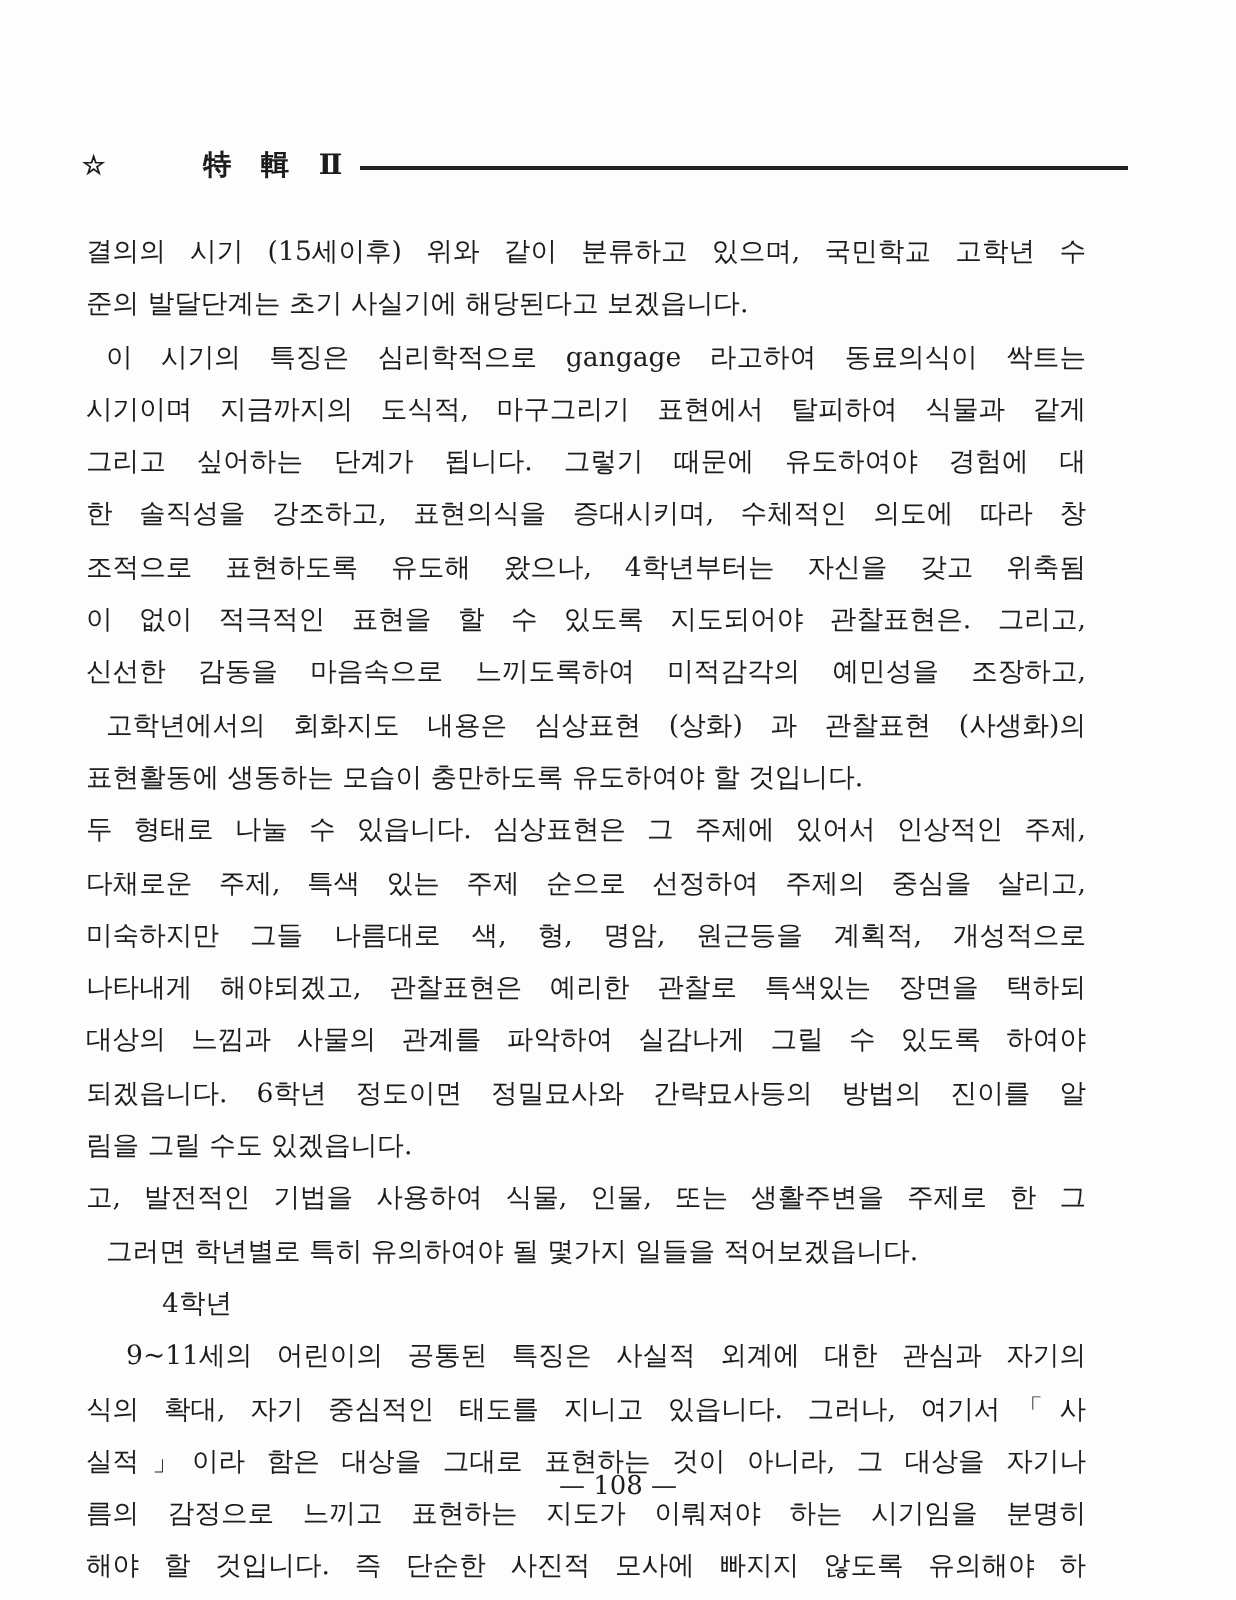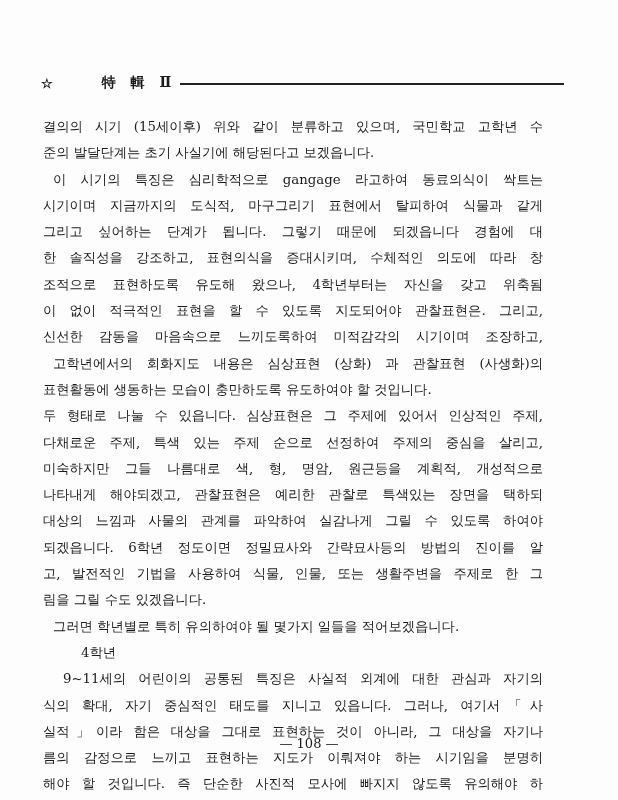--- a/index.html
+++ b/index.html
@@ -42,35 +42,35 @@
     <span class="header-mark">☆</span>
     <span class="header-title">特 輯 Ⅱ</span>
     <div class="header-rule"></div>
   </div>
 
   <div class="body-text">
     <div class="line">결의의 시기 (15세이후) 위와 같이 분류하고 있으며, 국민학교 고학년 수</div>
     <div class="line last">준의 발달단계는 초기 사실기에 해당된다고 보겠읍니다.</div>
     <div class="line indent1">이 시기의 특징은 심리학적으로 gangage 라고하여 동료의식이 싹트는</div>
     <div class="line">시기이며 지금까지의 도식적, 마구그리기 표현에서 탈피하여 식물과 같게</div>
-    <div class="line">그리고 싶어하는 단계가 됩니다. 그렇기 때문에 되겠읍니다 경험에 대</div>
+    <div class="line">그리고 싶어하는 단계가 됩니다. 그렇기 때문에 유도하여야 경험에 대</div>
     <div class="line">한 솔직성을 강조하고, 표현의식을 증대시키며, 수체적인 의도에 따라 창</div>
     <div class="line">조적으로 표현하도록 유도해 왔으나, 4학년부터는 자신을 갖고 위축됨</div>
     <div class="line">이 없이 적극적인 표현을 할 수 있도록 지도되어야 관찰표현은. 그리고,</div>
-    <div class="line">신선한 감동을 마음속으로 느끼도록하여 미적감각의 시기이며 조장하고,</div>
+    <div class="line">신선한 감동을 마음속으로 느끼도록하여 미적감각의 예민성을 조장하고,</div>
     <div class="line indent1">고학년에서의 회화지도 내용은 심상표현 (상화) 과 관찰표현 (사생화)의</div>
     <div class="line last">표현활동에 생동하는 모습이 충만하도록 유도하여야 할 것입니다.</div>
     <div class="line">두 형태로 나눌 수 있읍니다. 심상표현은 그 주제에 있어서 인상적인 주제,</div>
     <div class="line">다채로운 주제, 특색 있는 주제 순으로 선정하여 주제의 중심을 살리고,</div>
     <div class="line">미숙하지만 그들 나름대로 색, 형, 명암, 원근등을 계획적, 개성적으로</div>
     <div class="line">나타내게 해야되겠고, 관찰표현은 예리한 관찰로 특색있는 장면을 택하되</div>
     <div class="line">대상의 느낌과 사물의 관계를 파악하여 실감나게 그릴 수 있도록 하여야</div>
     <div class="line">되겠읍니다. 6학년 정도이면 정밀묘사와 간략묘사등의 방법의 진이를 알</div>
+    <div class="line last">림을 그릴 수도 있겠읍니다.</div>
     <div class="line">고, 발전적인 기법을 사용하여 식물, 인물, 또는 생활주변을 주제로 한 그</div>
-    <div class="line last">림을 그릴 수도 있겠읍니다.</div>
     <div class="line last indent1">그러면 학년별로 특히 유의하여야 될 몇가지 일들을 적어보겠읍니다.</div>
     <div class="line subhead">4학년</div>
     <div class="line indent2">9~11세의 어린이의 공통된 특징은 사실적 외계에 대한 관심과 자기의</div>
     <div class="line">식의 확대, 자기 중심적인 태도를 지니고 있읍니다. 그러나, 여기서「사</div>
     <div class="line">실적」이라 함은 대상을 그대로 표현하는 것이 아니라, 그 대상을 자기나</div>
     <div class="line">름의 감정으로 느끼고 표현하는 지도가 이뤄져야 하는 시기임을 분명히</div>
     <div class="line">해야 할 것입니다. 즉 단순한 사진적 모사에 빠지지 않도록 유의해야 하</div>
     <div class="line last">겠다는 것입니다.</div>
 
   </div>

